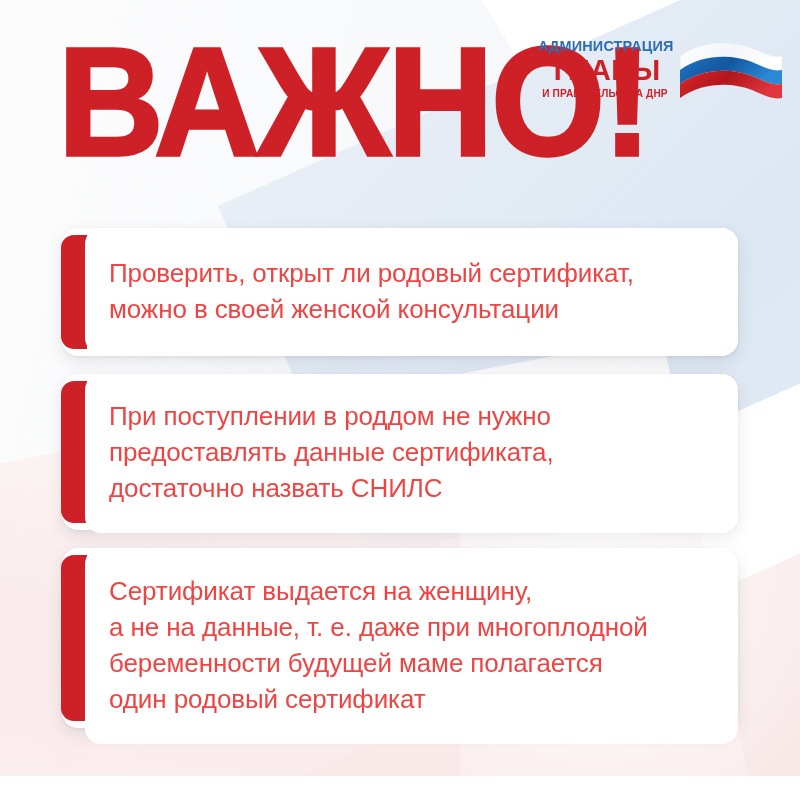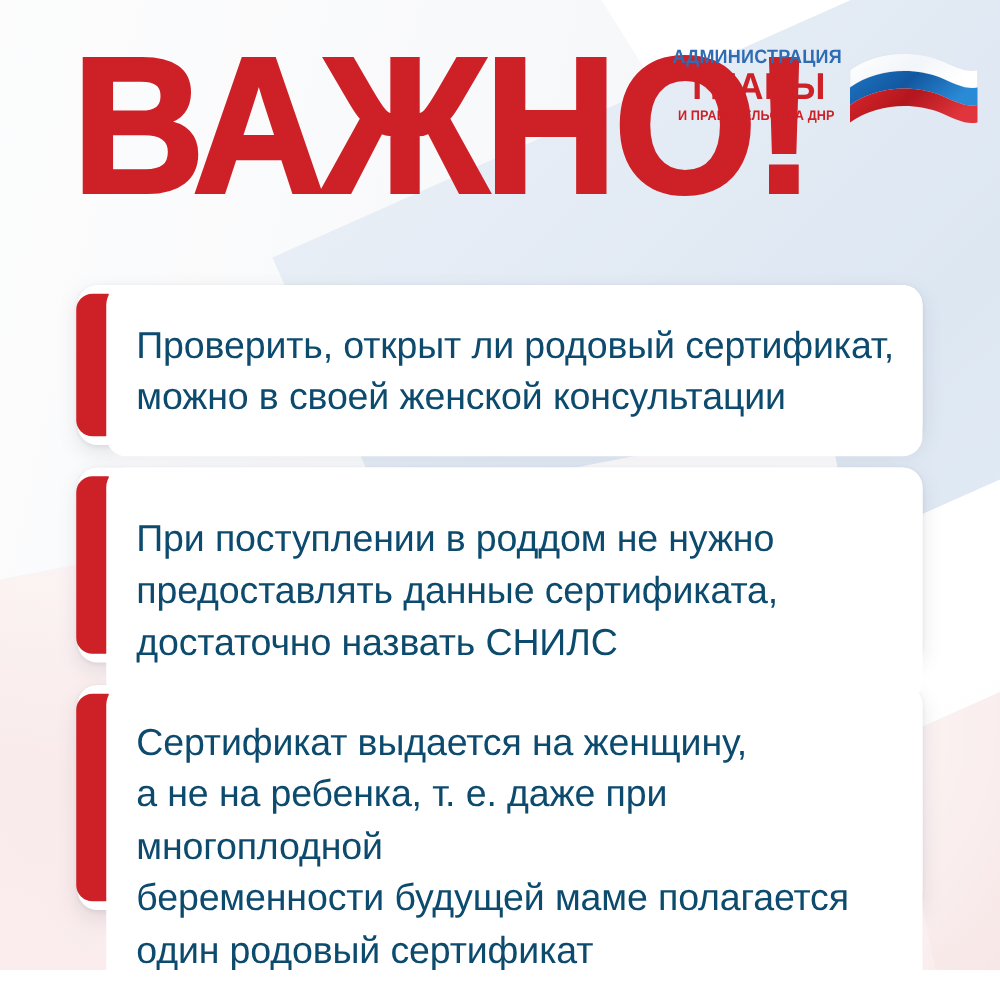--- a/index.html
+++ b/index.html
@@ -212,33 +212,33 @@
     background: #ffffff;
     border-radius: 16px;
     margin-left: 23px;
     padding: 26px 22px 26px 24px;
     min-height: inherit;
     box-sizing: border-box;
   }
 
   .card-text {
     font-family: "Liberation Sans", "DejaVu Sans", sans-serif;
-    font-size: 30px;
+    font-size: 26px;
     line-height: 1.38;
-    color: #0c4a6e;
+    color: #ef4444;
     white-space: pre-line;
     letter-spacing: -.1px;
   }
 
   #card-1 { top: 228px;  height: 128px; }
   #card-2 { top: 374px;  height: 156px; }
   #card-3 { top: 548px;  height: 180px; }
 
   #card-1 .card-body { padding-top: 28px; }
-  #card-2 .card-body { padding-top: 37px; }
+  #card-2 .card-body { padding-top: 25px; }
   #card-3 .card-body { padding-top: 26px; }
 </style>
 </head>
 <body>
 
 <div id="poster">
 
   <div class="bg-layer">
     <div class="bg-grey-wedge"></div>
     <div class="bg-blue"></div>
@@ -299,21 +299,21 @@
         <div class="card-text">При поступлении в роддом не нужно
 предоставлять данные сертификата,
 достаточно назвать СНИЛС</div>
       </div>
     </div>
 
     <div class="card" id="card-3">
       <div class="card-tab"></div>
       <div class="card-body">
         <div class="card-text">Сертификат выдается на женщину,
-а не на ребенка, т. е. даже при многоплодной
+а не на данные, т. е. даже при многоплодной
 беременности будущей маме полагается
 один родовый сертификат</div>
       </div>
     </div>
 
   </div>
 
 </div>
 
 </body></html>

